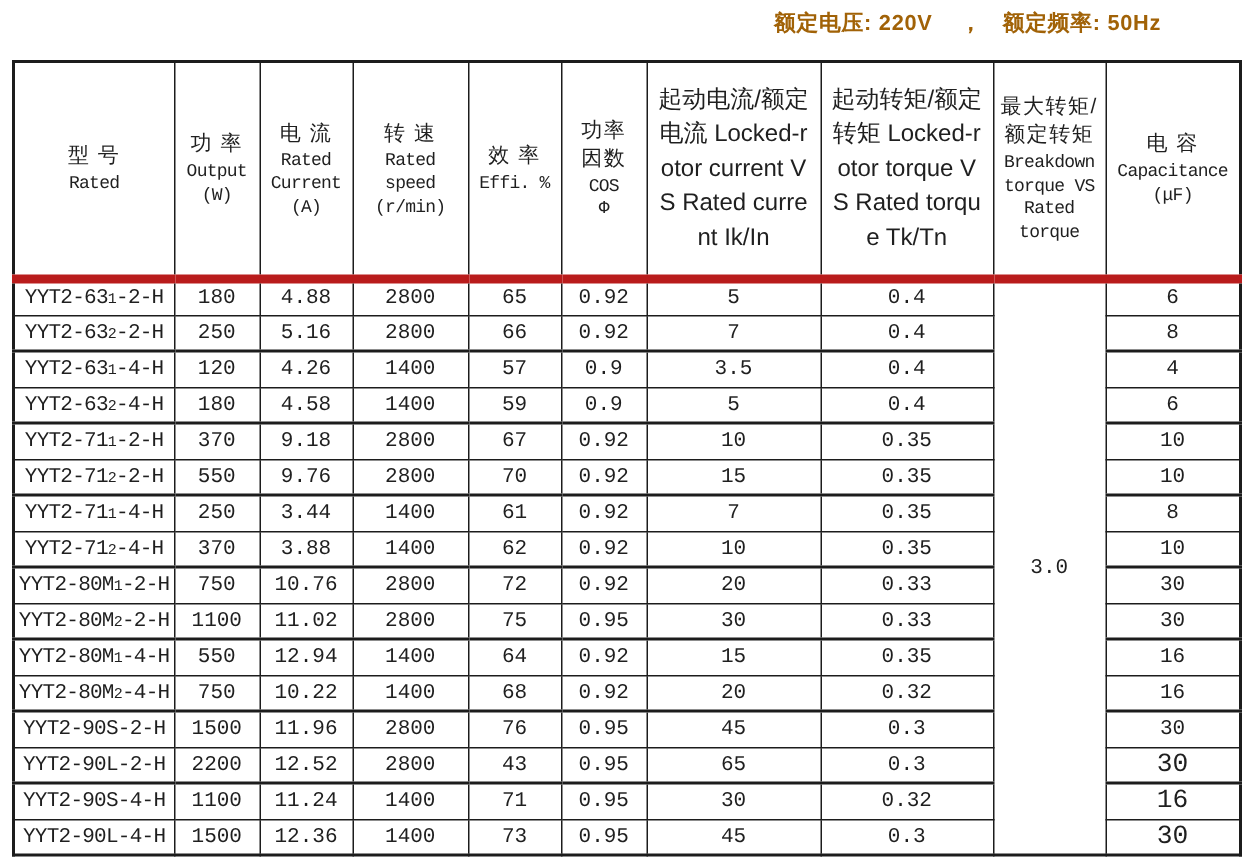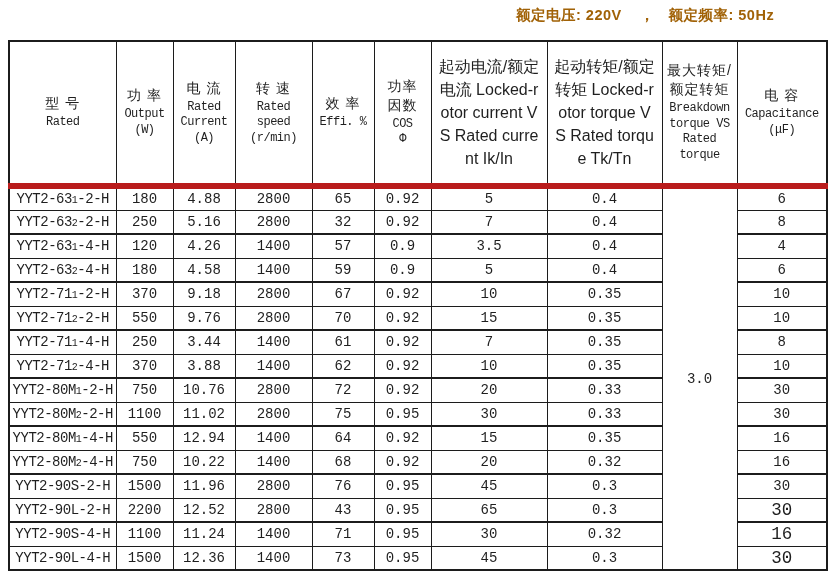--- a/index.html
+++ b/index.html
@@ -154,21 +154,21 @@
     <td>5</td>
     <td>0.4</td>
     <td rowspan="16" class="c-breakdown">3.0</td>
         <td class="c-cap">6</td>
   </tr>
       <tr class="group-end">
     <td class="c-model"><span class="mp">YYT2-63</span><span class="ms">2</span><span class="mx">-2-H</span></td>
     <td>250</td>
     <td>5.16</td>
     <td>2800</td>
-    <td>32</td>
+    <td>66</td>
     <td>0.92</td>
     <td>7</td>
     <td>0.4</td>
     <td class="c-cap">8</td>
   </tr>
       <tr>
     <td class="c-model"><span class="mp">YYT2-63</span><span class="ms">1</span><span class="mx">-4-H</span></td>
     <td>120</td>
     <td>4.26</td>
     <td>1400</td>

